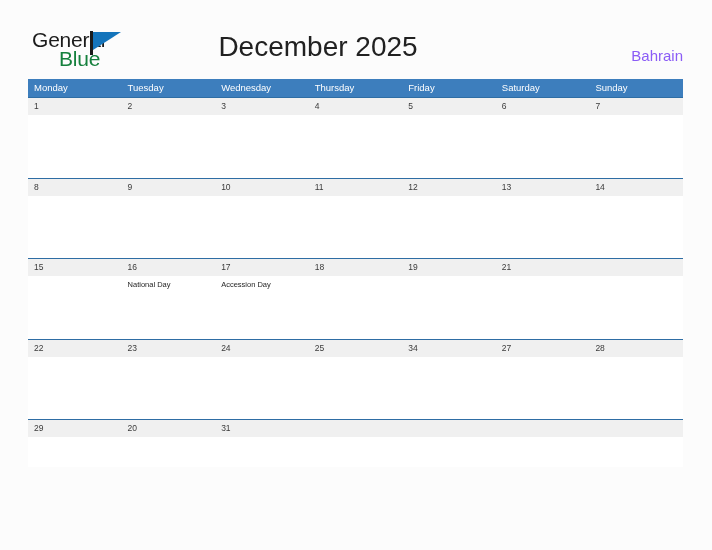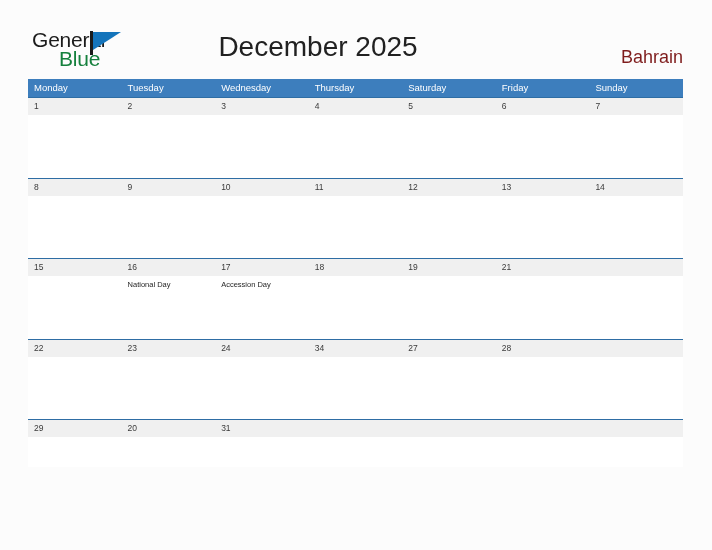--- a/index.html
+++ b/index.html
@@ -84,22 +84,22 @@
     font-size: 28px;
     color: #212121;
     font-weight: normal;
     font-family: "Liberation Sans", sans-serif;
   }
 
   #country-label {
     position: absolute;
     right: 29px;
     top: 47px;
-    font-size: 18px;
-    color: #7f1d1d;
+    font-size: 15px;
+    color: #8b5cf6;
     font-family: "Liberation Sans", sans-serif;
   }
 
   
   #calendar {
     position: absolute;
     left: 28px;
     top: 79px;
     width: 655px;
   }
@@ -188,22 +188,22 @@
 
 </div>
 
 <div id="calendar">
 
   <div id="weekday-header">
     <div class="weekday-cell">Monday</div>
     <div class="weekday-cell">Tuesday</div>
     <div class="weekday-cell">Wednesday</div>
     <div class="weekday-cell">Thursday</div>
+    <div class="weekday-cell">Friday</div>
     <div class="weekday-cell">Saturday</div>
-    <div class="weekday-cell">Friday</div>
     <div class="weekday-cell">Sunday</div>
   </div>
 
   <div class="week-row">
     <div class="date-band">
       <div class="date-cell">1</div>
       <div class="date-cell">2</div>
       <div class="date-cell">3</div>
       <div class="date-cell">4</div>
       <div class="date-cell">5</div>
@@ -260,20 +260,21 @@
       <div class="event-cell"></div>
       <div class="event-cell"></div>
     </div>
   </div>
 
   <div class="week-row">
     <div class="date-band">
       <div class="date-cell">22</div>
       <div class="date-cell">23</div>
       <div class="date-cell">24</div>
+      <div class="date-cell">25</div>
       <div class="date-cell">34</div>
       <div class="date-cell">27</div>
       <div class="date-cell">28</div>
     </div>
     <div class="event-band">
       <div class="event-cell"></div>
       <div class="event-cell"></div>
       <div class="event-cell"></div>
       <div class="event-cell"></div>
       <div class="event-cell"></div>

